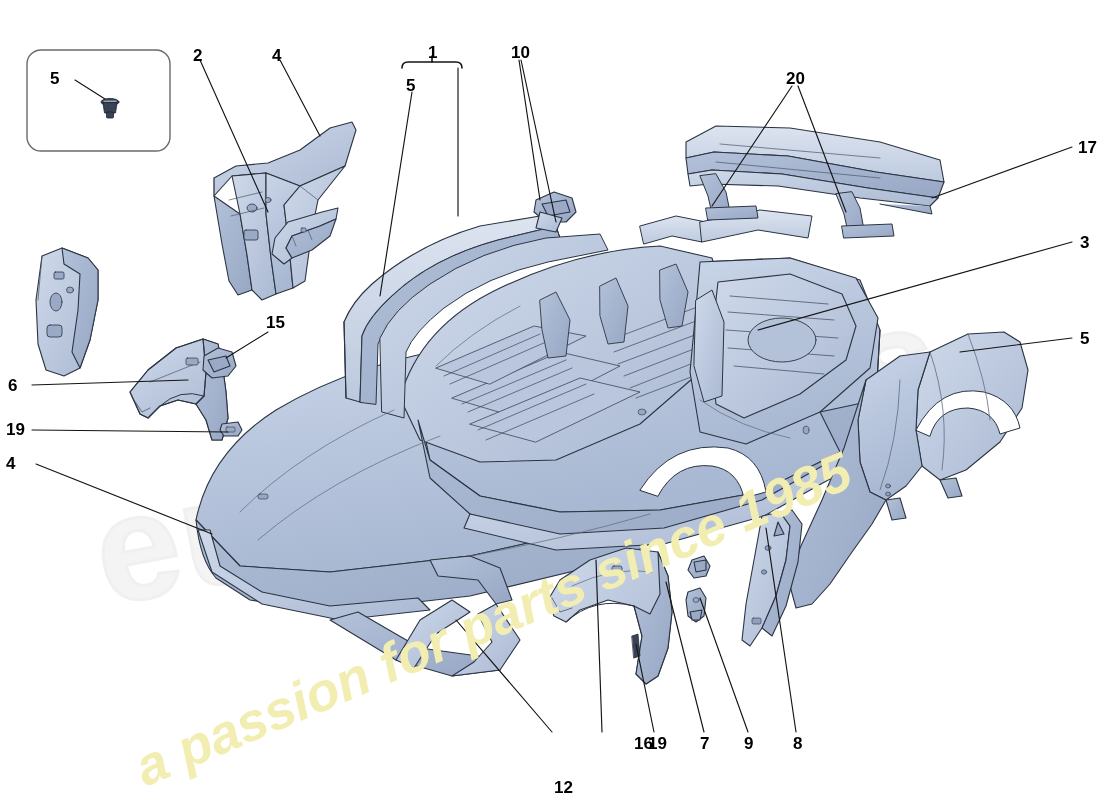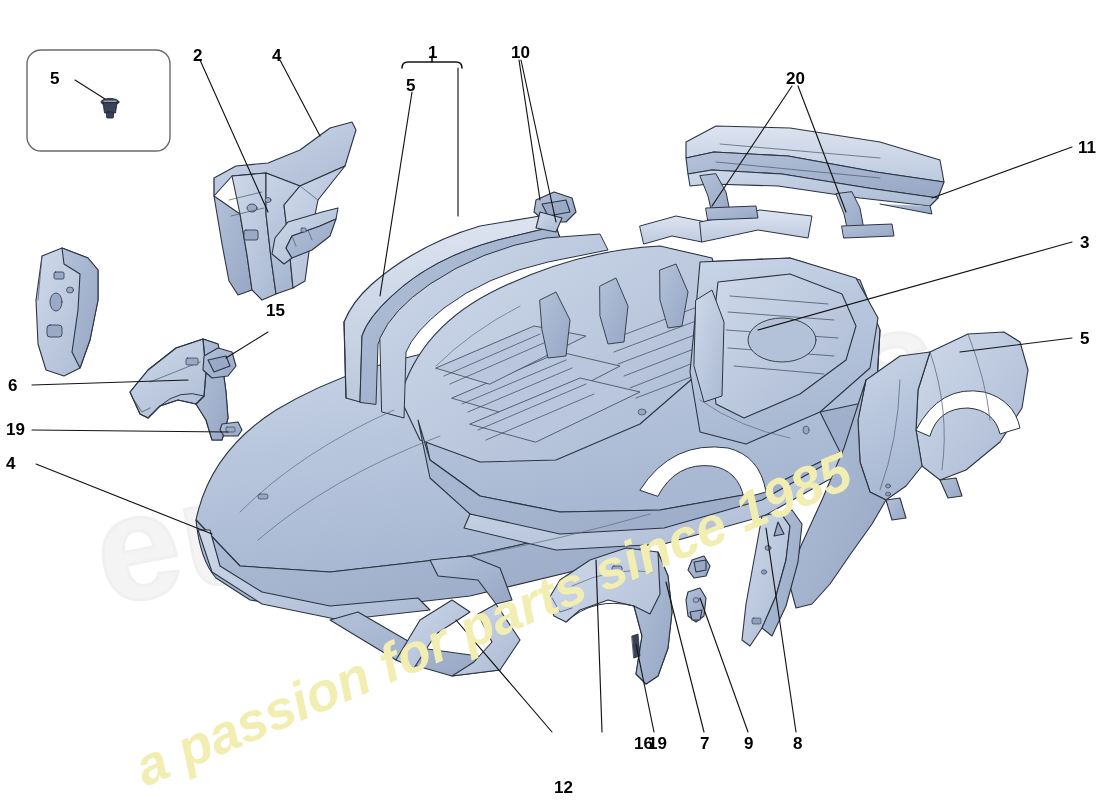--- a/index.html
+++ b/index.html
@@ -409,24 +409,24 @@
 
   <div class="wm-yellow" style="left:150px; top:736px; transform:rotate(-23deg); transform-origin:left bottom;">a passion for parts since 1985</div>
 
   <div class="callout-label" style="left:50px; top:70px;">5</div>
   <div class="callout-label" style="left:193px; top:47px;">2</div>
   <div class="callout-label" style="left:272px; top:47px;">4</div>
   <div class="callout-label" style="left:428px; top:44px;">1</div>
   <div class="callout-label" style="left:406px; top:77px;">5</div>
   <div class="callout-label" style="left:511px; top:44px;">10</div>
   <div class="callout-label" style="left:786px; top:70px;">20</div>
-  <div class="callout-label" style="left:1078px; top:139px;">11</div>
+  <div class="callout-label" style="left:1078px; top:139px;">17</div>
   <div class="callout-label" style="left:1080px; top:234px;">3</div>
   <div class="callout-label" style="left:1080px; top:330px;">5</div>
-  <div class="callout-label" style="left:266px; top:302px;">15</div>
+  <div class="callout-label" style="left:266px; top:314px;">15</div>
   <div class="callout-label" style="left:8px; top:377px;">6</div>
   <div class="callout-label" style="left:6px; top:421px;">19</div>
   <div class="callout-label" style="left:6px; top:455px;">4</div>
   <div class="callout-label" style="left:554px; top:735px;margin-top:44px;">12</div>
   <div class="callout-label" style="left:598px; top:735px;margin-left:36px;">16</div>
   <div class="callout-label" style="left:648px; top:735px;">19</div>
   <div class="callout-label" style="left:700px; top:735px;">7</div>
   <div class="callout-label" style="left:744px; top:735px;">9</div>
   <div class="callout-label" style="left:793px; top:735px;">8</div>
 

